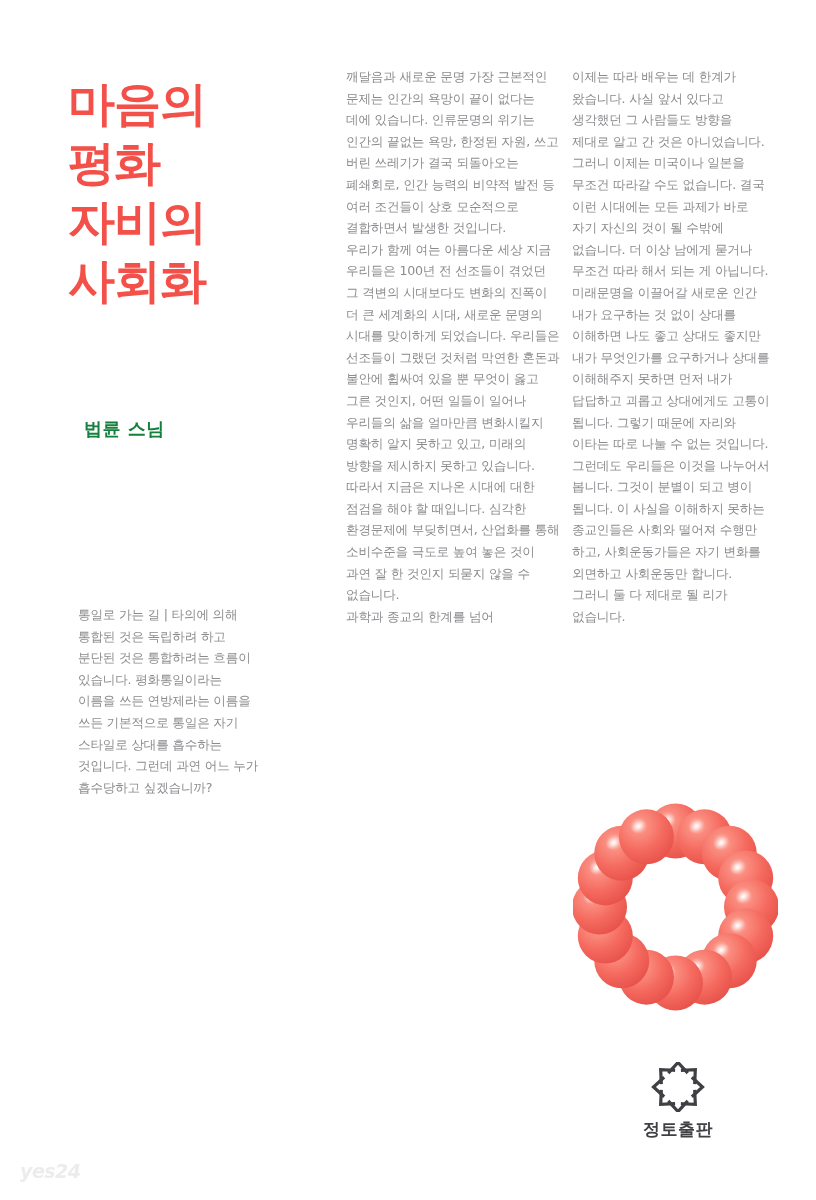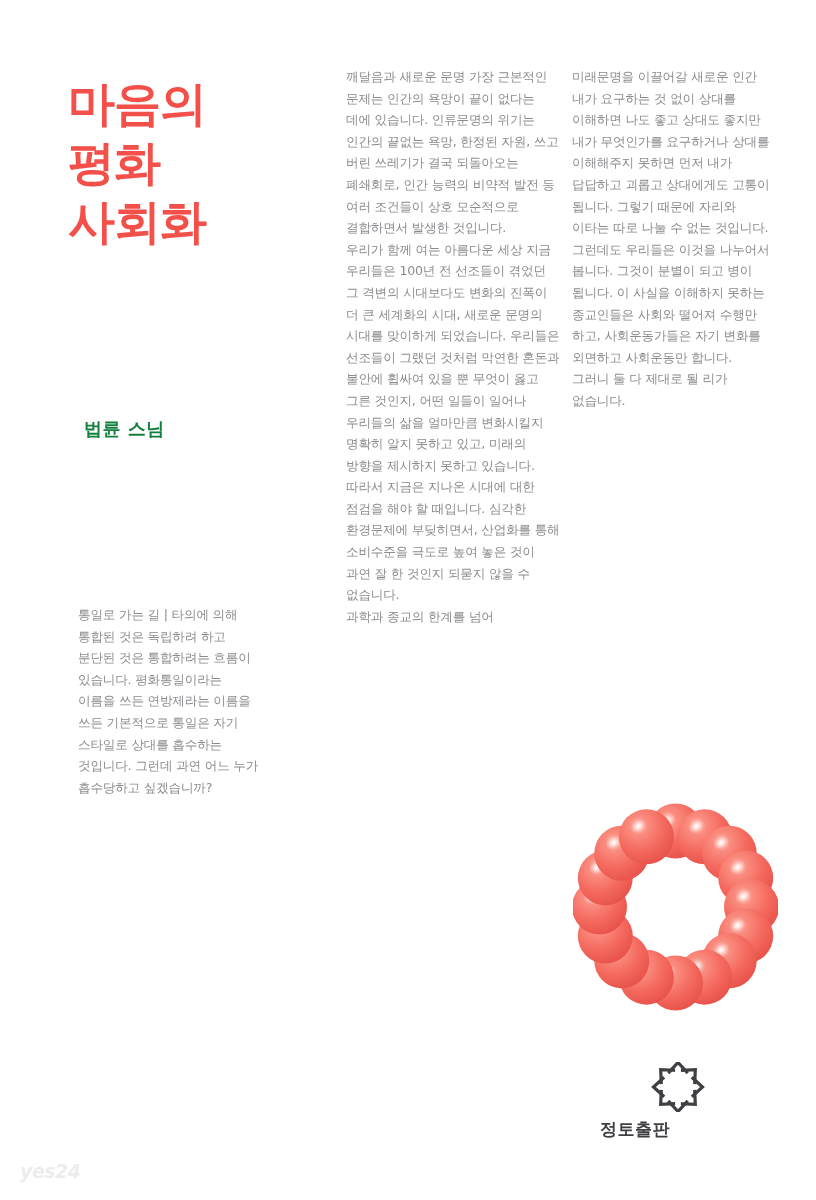--- a/index.html
+++ b/index.html
@@ -87,21 +87,21 @@
   #bead-ring svg {
     display: block;
   }
 
   
   #publisher {
     position: absolute;
     left: 600px;
     top: 1062px;
     width: 156px;
-    text-align: left;
+    text-align: center;
   }
   #publisher-logo {
     display: block;
     margin: 0 auto 6px auto;
   }
   #publisher-name {
     font-size: 17px;
     font-weight: bold;
     letter-spacing: 0.5px;
     color: #3f3f44;
@@ -120,36 +120,38 @@
   }
 </style>
 </head>
 <body>
 
 <div id="cover">
 
   <div id="title-block">
     <div class="title-line">마음의</div>
     <div class="title-line">평화</div>
+    <div class="title-line">자비의</div>
     <div class="title-line">사회화</div>
   </div>
 
   <div id="author">법륜 스님</div>
 
   <div class="col" id="col-left">
     <p class="para">통일로 가는 길 | 타의에 의해 통합된 것은 독립하려 하고 분단된 것은 통합하려는 흐름이 있습니다. 평화통일이라는 이름을 쓰든 연방제라는 이름을 쓰든 기본적으로 통일은 자기 스타일로 상대를 흡수하는 것입니다. 그런데 과연 어느 누가 흡수당하고 싶겠습니까?</p>
   </div>
 
   <div class="col" id="col-mid">
     <p class="para">깨달음과 새로운 문명 가장 근본적인 문제는 인간의 욕망이 끝이 없다는 데에 있습니다. 인류문명의 위기는 인간의 끝없는 욕망, 한정된 자원, 쓰고 버린 쓰레기가 결국 되돌아오는 폐쇄회로, 인간 능력의 비약적 발전 등 여러 조건들이 상호 모순적으로 결합하면서 발생한 것입니다.</p>
     <p class="para">우리가 함께 여는 아름다운 세상 지금 우리들은 100년 전 선조들이 겪었던 그 격변의 시대보다도 변화의 진폭이 더 큰 세계화의 시대, 새로운 문명의 시대를 맞이하게 되었습니다. 우리들은 선조들이 그랬던 것처럼 막연한 혼돈과 불안에 휩싸여 있을 뿐 무엇이 옳고 그른 것인지, 어떤 일들이 일어나 우리들의 삶을 얼마만큼 변화시킬지 명확히 알지 못하고 있고, 미래의 방향을 제시하지 못하고 있습니다. 따라서 지금은 지나온 시대에 대한 점검을 해야 할 때입니다. 심각한 환경문제에 부딪히면서, 산업화를 통해 소비수준을 극도로 높여 놓은 것이 과연 잘 한 것인지 되묻지 않을 수 없습니다.</p>
     <p class="para">과학과 종교의 한계를 넘어</p>
   </div>
 
   <div class="col" id="col-right">
+    <p class="para">이제는 따라 배우는 데 한계가 왔습니다. 사실 앞서 있다고 생각했던 그 사람들도 방향을 제대로 알고 간 것은 아니었습니다. 그러니 이제는 미국이나 일본을 무조건 따라갈 수도 없습니다. 결국 이런 시대에는 모든 과제가 바로 자기 자신의 것이 될 수밖에 없습니다. 더 이상 남에게 묻거나 무조건 따라 해서 되는 게 아닙니다.</p>
     <p class="para">미래문명을 이끌어갈 새로운 인간 내가 요구하는 것 없이 상대를 이해하면 나도 좋고 상대도 좋지만 내가 무엇인가를 요구하거나 상대를 이해해주지 못하면 먼저 내가 답답하고 괴롭고 상대에게도 고통이 됩니다. 그렇기 때문에 자리와 이타는 따로 나눌 수 없는 것입니다. 그런데도 우리들은 이것을 나누어서 봅니다. 그것이 분별이 되고 병이 됩니다. 이 사실을 이해하지 못하는 종교인들은 사회와 떨어져 수행만 하고, 사회운동가들은 자기 변화를 외면하고 사회운동만 합니다. 그러니 둘 다 제대로 될 리가 없습니다.</p>
   </div>
 
   <div id="bead-ring">
     <svg width="205" height="210" viewBox="0 0 205 210" xmlns="http://www.w3.org/2000/svg">
       <defs>
         <radialGradient id="beadGrad" cx="36%" cy="30%" r="72%">
           <stop offset="0%" stop-color="#ffd9d2"></stop>
           <stop offset="22%" stop-color="#fa8d80"></stop>
           <stop offset="62%" stop-color="#f56a5f"></stop>

